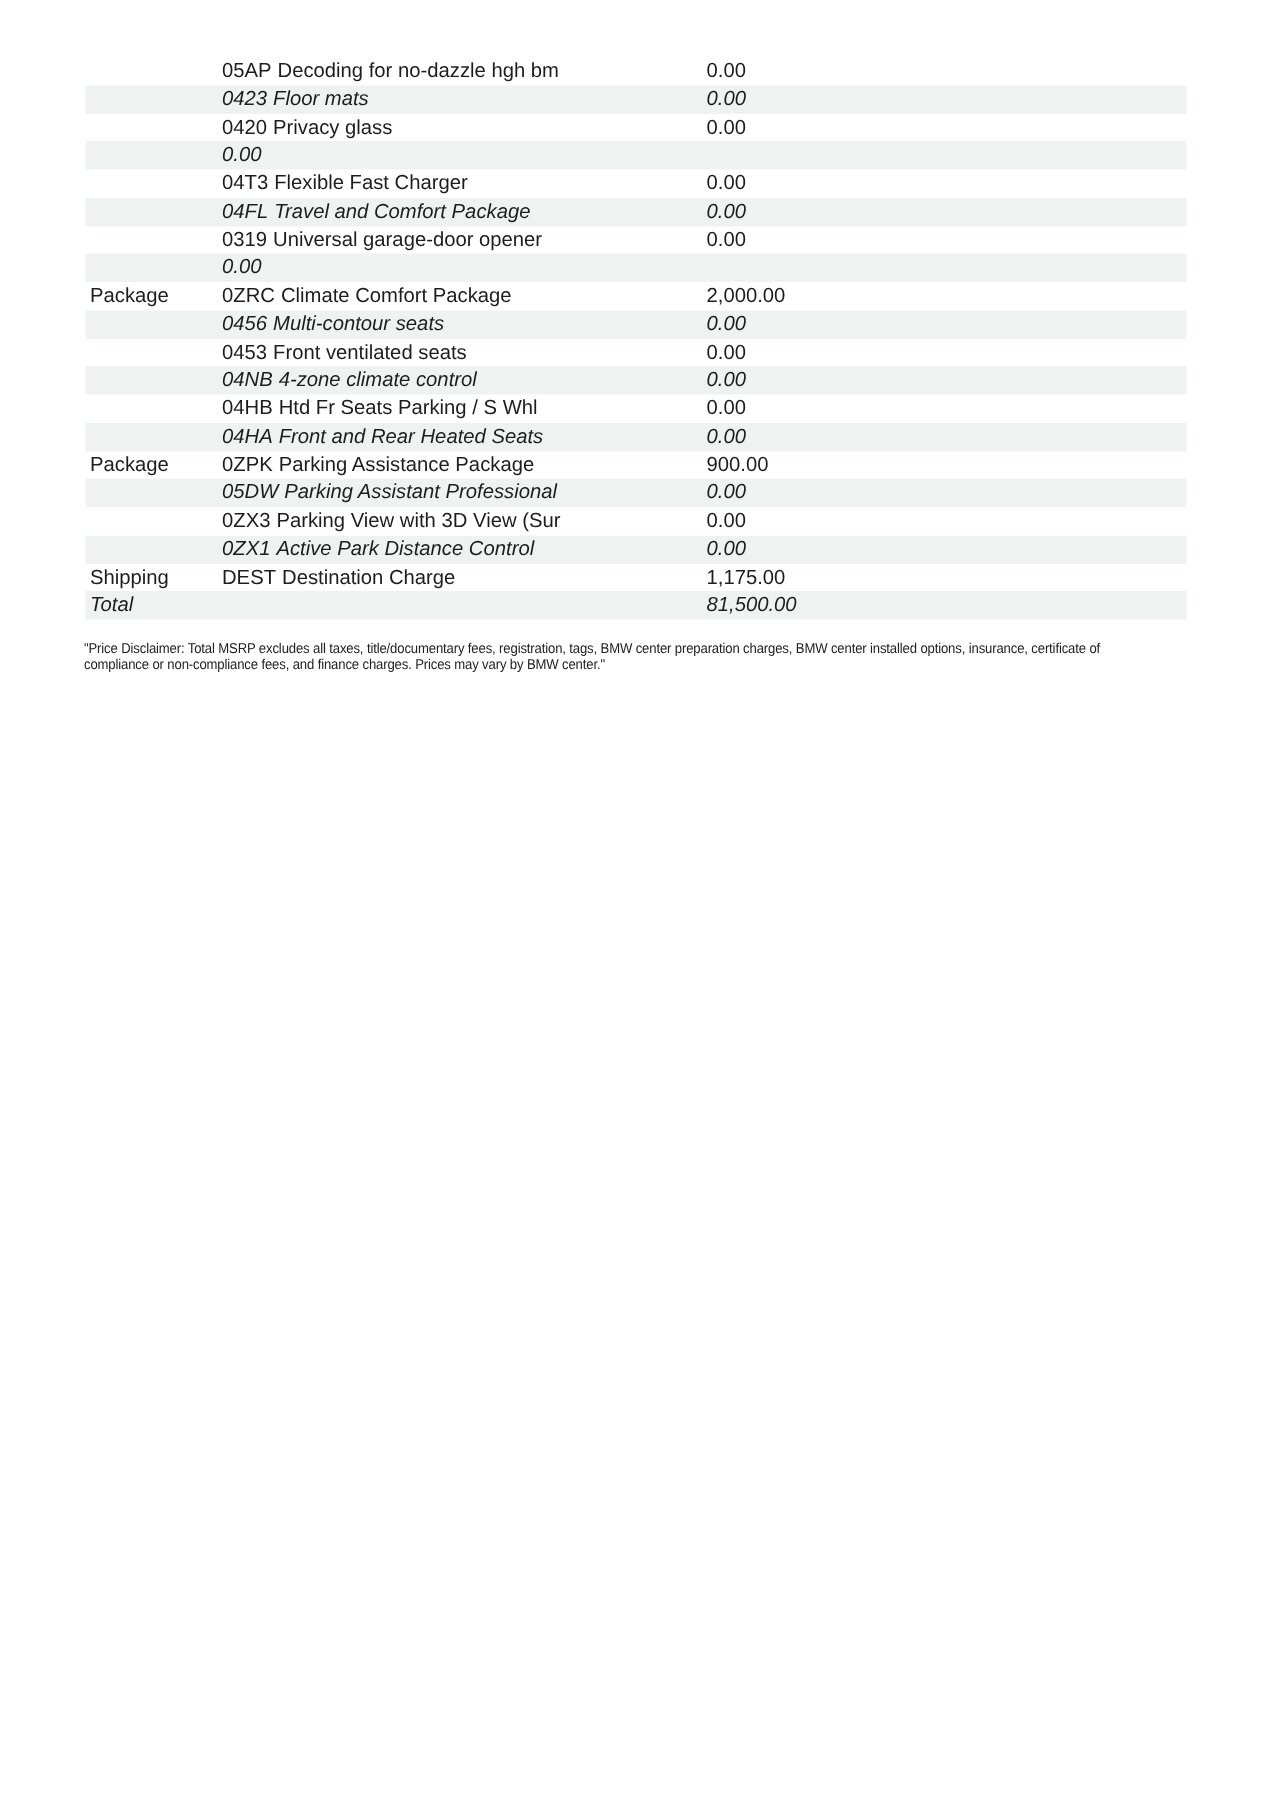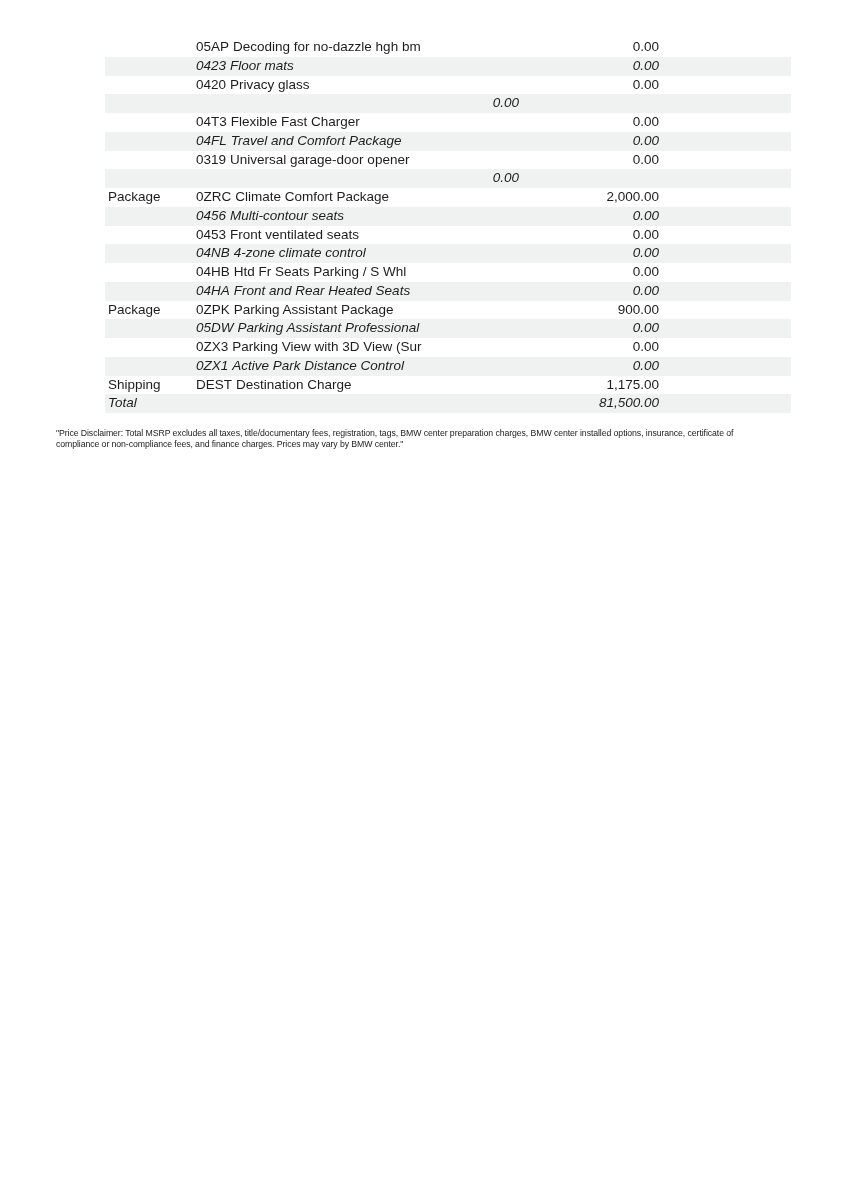--- a/index.html
+++ b/index.html
@@ -28,35 +28,33 @@
     width: 734px;
   }
   .row {
     display: grid;
     grid-template-columns: 91px 323px 140px 1fr;
     height: 18.75px;
     line-height: 18.75px;
     font-size: 13.5px;
     white-space: nowrap;
     overflow: hidden;
-    margin-left: 48px;
   }
   .row.stripe {
     background: var(--stripe, #f0f2f2);
     font-style: italic;
   }
   .cell {
     overflow: hidden;
     white-space: nowrap;
   }
   .cell.cat {
     padding-left: 3px;
   }
   .cell.price {
-    text-align: right;
   }
   .code {
     margin-right: 4px;
   }
   .disclaimer {
     position: absolute;
     left: 56px;
     top: 427px;
     font-size: 9.5px;
     line-height: 11px;
@@ -152,21 +150,21 @@
         <div class="cell filler"></div>
       </div>
       <div class="row stripe">
         <div class="cell cat"></div>
         <div class="cell item"><span class="code">04HA</span><span>Front and Rear Heated Seats</span></div>
         <div class="cell price">0.00</div>
         <div class="cell filler"></div>
       </div>
       <div class="row">
         <div class="cell cat">Package</div>
-        <div class="cell item"><span class="code">0ZPK</span><span>Parking Assistant Package</span></div>
+        <div class="cell item"><span class="code">0ZPK</span><span>Parking Assistance Package</span></div>
         <div class="cell price">900.00</div>
         <div class="cell filler"></div>
       </div>
       <div class="row stripe">
         <div class="cell cat"></div>
         <div class="cell item"><span class="code">05DW</span><span>Parking Assistant Professional</span></div>
         <div class="cell price">0.00</div>
         <div class="cell filler"></div>
       </div>
       <div class="row">

